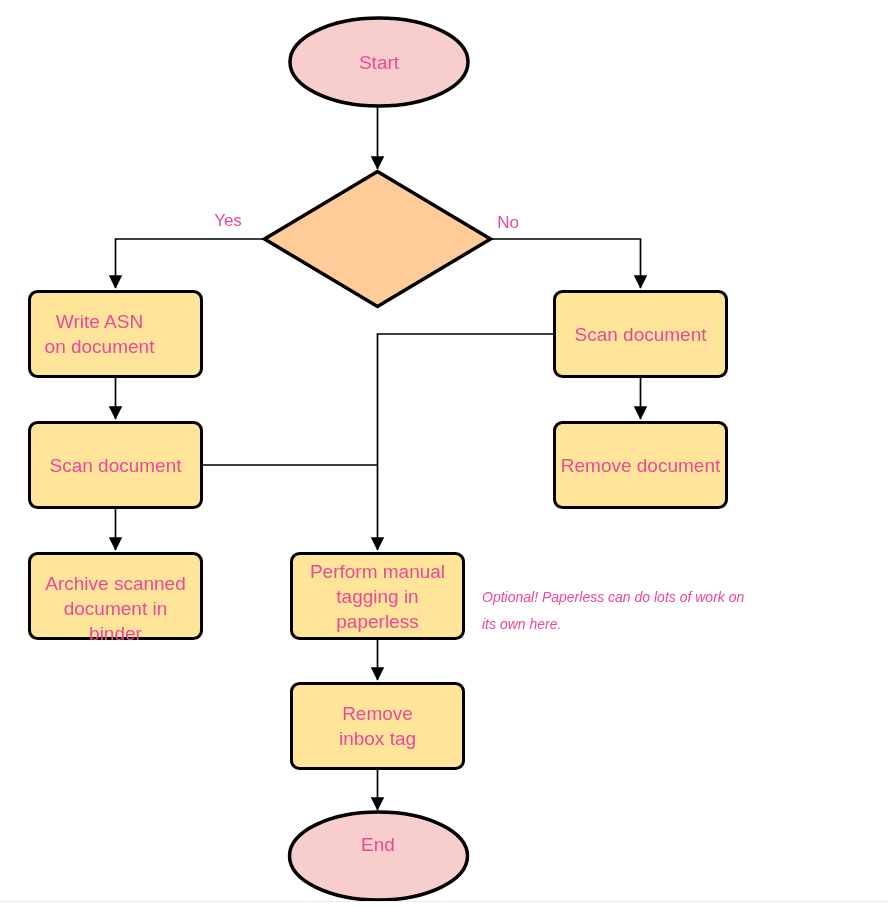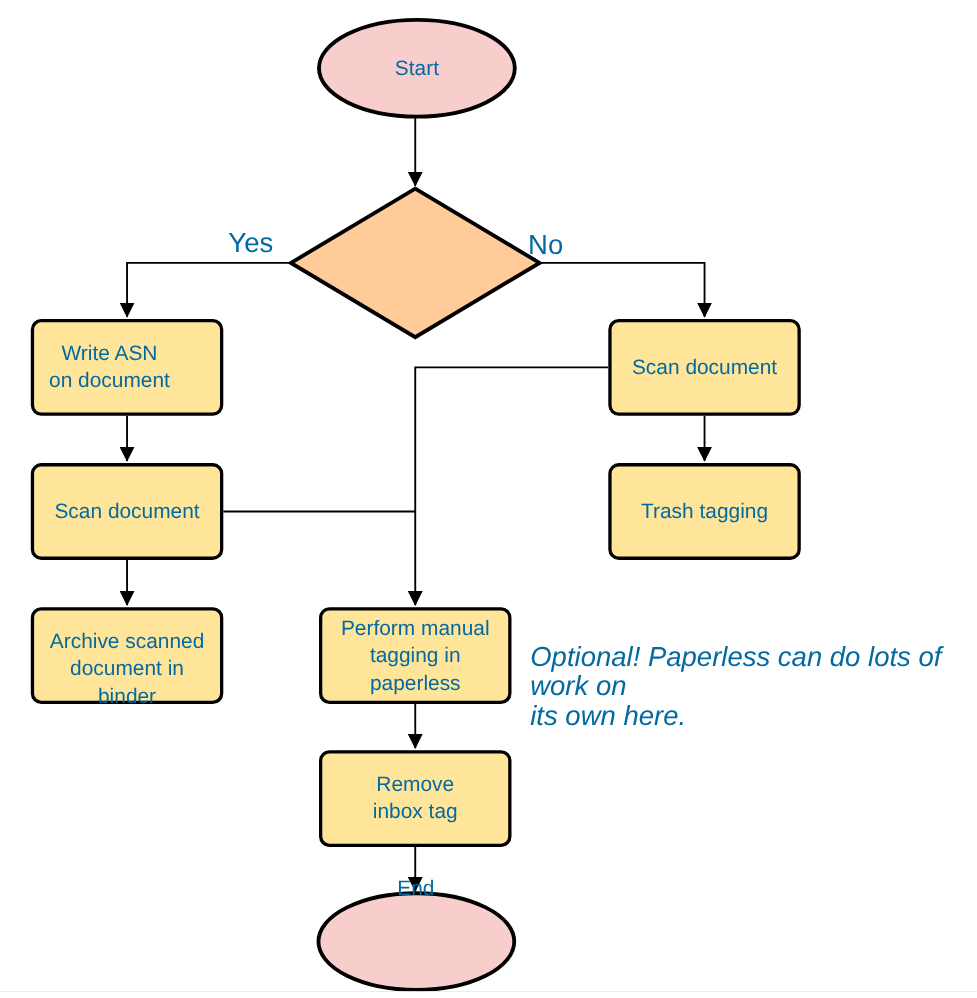--- a/index.html
+++ b/index.html
@@ -2,45 +2,45 @@
 <html><head>
 <meta charset="utf-8">
 <style>
   html,body{margin:0;padding:0;background:#ffffff;}
   .stage{
     position:relative;
     width:888px;height:907px;
     background:#ffffff;
     overflow:hidden;
     font-family:"Liberation Sans","DejaVu Sans",sans-serif;
-    color:#0369a1;
+    color:#ec4899;
   }
   .layer{position:absolute;left:0;top:0;}
   .edge{fill:none;stroke:#000;stroke-width:1.7px;}
   .shape{stroke:#000;}
   .rectshape{stroke-width:3px;}
   .bigshape{stroke-width:3.5px;}
   .nlabel{
     position:absolute;
     display:flex;align-items:center;justify-content:center;
     text-align:center;
     white-space:pre-line;
     font-size:19px;line-height:25px;
     pointer-events:none;
   }
   .elabel{
     position:absolute;
     display:flex;align-items:center;justify-content:center;
-    font-size:25px;line-height:22px;
+    font-size:17px;line-height:22px;
     pointer-events:none;
   }
   .note{
     position:absolute;
     left:482px;top:584px;width:406px;
-    font-size:25px;line-height:27px;
+    font-size:14px;line-height:27px;
     font-style:italic;
     white-space:pre-line;
     text-align:left;
   }
   .bottom-line{
     position:absolute;left:0;top:901px;width:888px;height:0;
     border-top:1px solid #ececec;
   }
 </style>
 </head>
@@ -79,28 +79,28 @@
   </svg>
 
   <div class="nlabel" style="left:290px;top:17px;width:178px;height:90px">Start</div>
   <div class="nlabel" style="left:28px;top:290px;width:143px;height:88px">Write ASN
 on document</div>
   <div class="nlabel" style="left:28px;top:421px;width:175px;height:88px">Scan document</div>
   <div class="nlabel" style="left:28px;top:552px;width:175px;height:112px">Archive scanned
 document in
 binder</div>
   <div class="nlabel" style="left:553px;top:290px;width:175px;height:88px">Scan document</div>
-  <div class="nlabel" style="left:553px;top:421px;width:175px;height:88px">Trash tagging</div>
+  <div class="nlabel" style="left:553px;top:421px;width:175px;height:88px">Remove document</div>
   <div class="nlabel" style="left:290px;top:682px;width:175px;height:88px">Remove
 inbox tag</div>
   <div class="nlabel" style="left:290px;top:552px;width:175px;height:88px">Perform manual
 tagging in
 paperless</div>
-  <div class="nlabel" style="left:289px;top:764px;width:178px;height:88px">End</div>
+  <div class="nlabel" style="left:289px;top:800px;width:178px;height:88px">End</div>
 
   <div class="elabel" style="left:206px;top:209px;width:44px;height:24px">Yes</div>
-  <div class="elabel" style="left:474px;top:211px;width:44px;height:24px">No</div>
+  <div class="elabel" style="left:486px;top:211px;width:44px;height:24px">No</div>
 
   <div class="note">Optional! Paperless can do lots of work on
 its own here.</div>
 
   <div class="bottom-line"></div>
 </div>
 
 </body></html>

